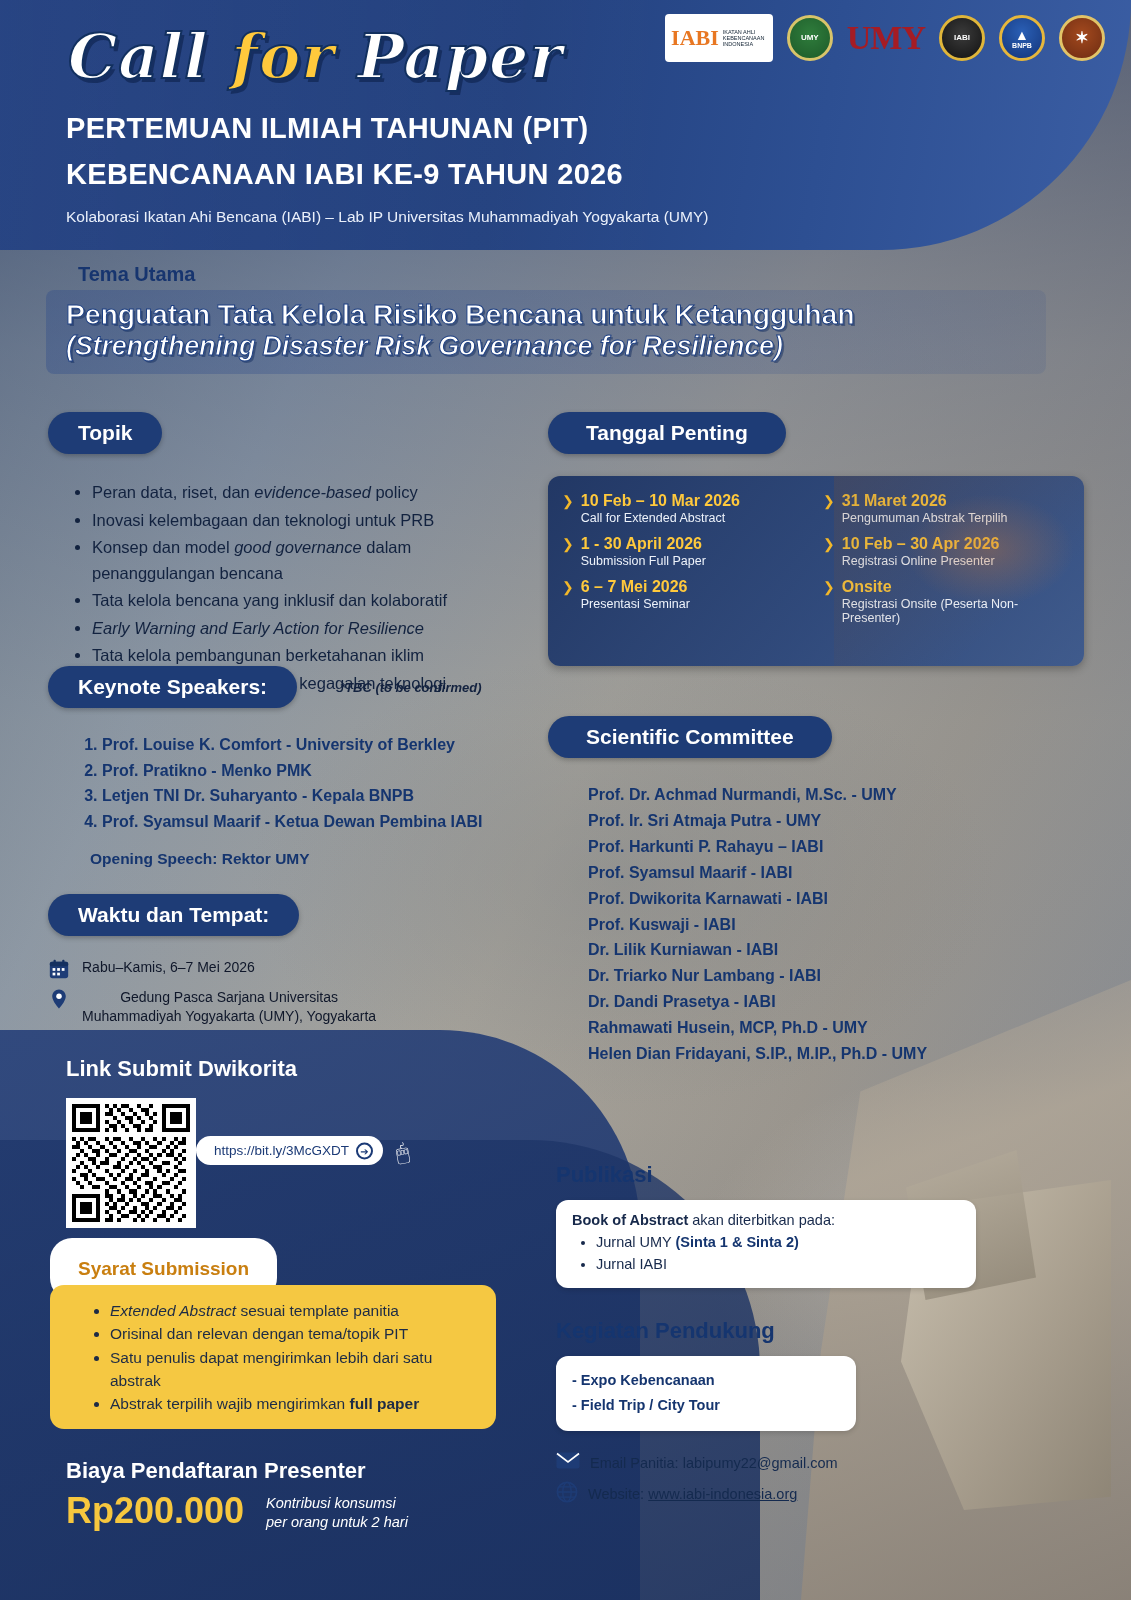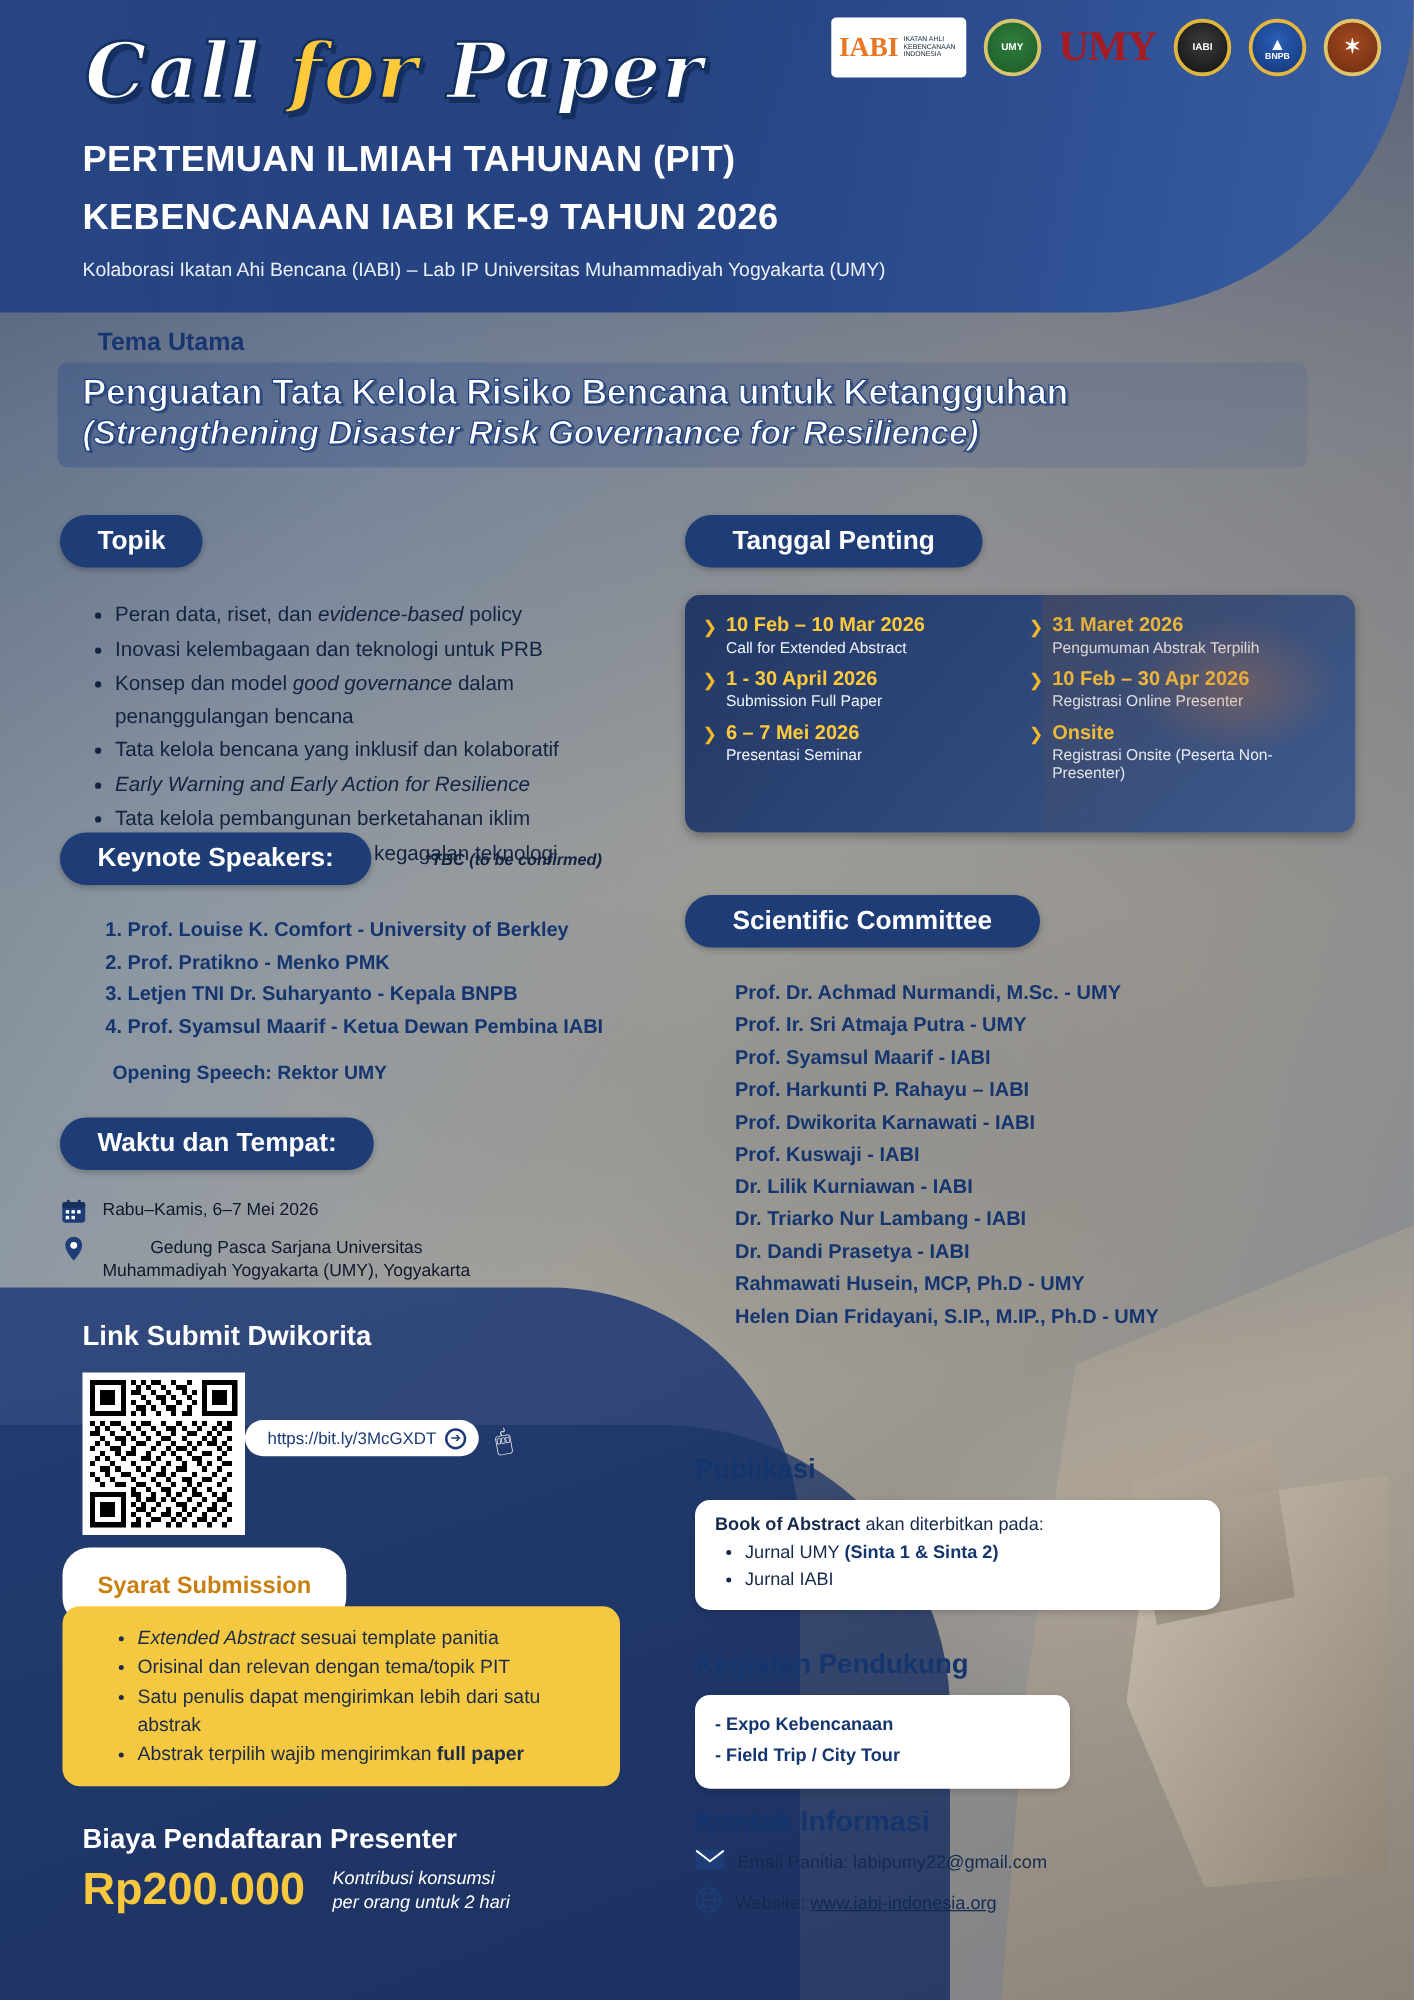--- a/index.html
+++ b/index.html
@@ -377,22 +377,22 @@
       <span>Muhammadiyah Yogyakarta (UMY), Yogyakarta</span>
     </span>
   </div>
 </div>
 
 <div class="sci">
   <div class="pill wide">Scientific Committee</div>
   <div class="list">
     <div>Prof. Dr. Achmad Nurmandi, M.Sc.  - UMY</div>
     <div>Prof. Ir. Sri Atmaja Putra - UMY</div>
+    <div>Prof. Harkunti P. Rahayu – IABI</div>
     <div>Prof. Syamsul Maarif - IABI</div>
-    <div>Prof. Harkunti P. Rahayu – IABI</div>
     <div>Prof. Dwikorita Karnawati - IABI</div>
     <div>Prof. Kuswaji - IABI</div>
     <div>Dr. Lilik Kurniawan - IABI</div>
     <div>Dr. Triarko Nur Lambang - IABI</div>
     <div>Dr. Dandi Prasetya - IABI</div>
     <div>Rahmawati Husein, MCP, Ph.D - UMY</div>
     <div>Helen Dian Fridayani, S.IP., M.IP., Ph.D - UMY</div>
   </div>
 </div>
 
@@ -663,21 +663,20 @@
 
 <div class="kegiatan">
   <h3>Kegiatan Pendukung</h3>
   <div class="whitebox">
     <div>-   Expo Kebencanaan</div>
     <div>-   Field Trip / City Tour</div>
   </div>
 </div>
 
 <div class="kontak">
-  <h3>Kontak Informasi</h3>
   <div class="krow">
     <span class="ic-svg">
       <svg width="24" height="17" viewBox="0 0 24 17">
           <rect x="0.5" y="0.5" width="23" height="16" rx="2" fill="#1e3c76"></rect>
           <path d="M1 1.5 L12 10 L23 1.5" stroke="#fff" stroke-width="1.6" fill="none"></path>
         </svg>
     </span>
     <span class="t">Email Panitia: labipumy22@gmail.com</span>
   </div>
   <div class="krow">

